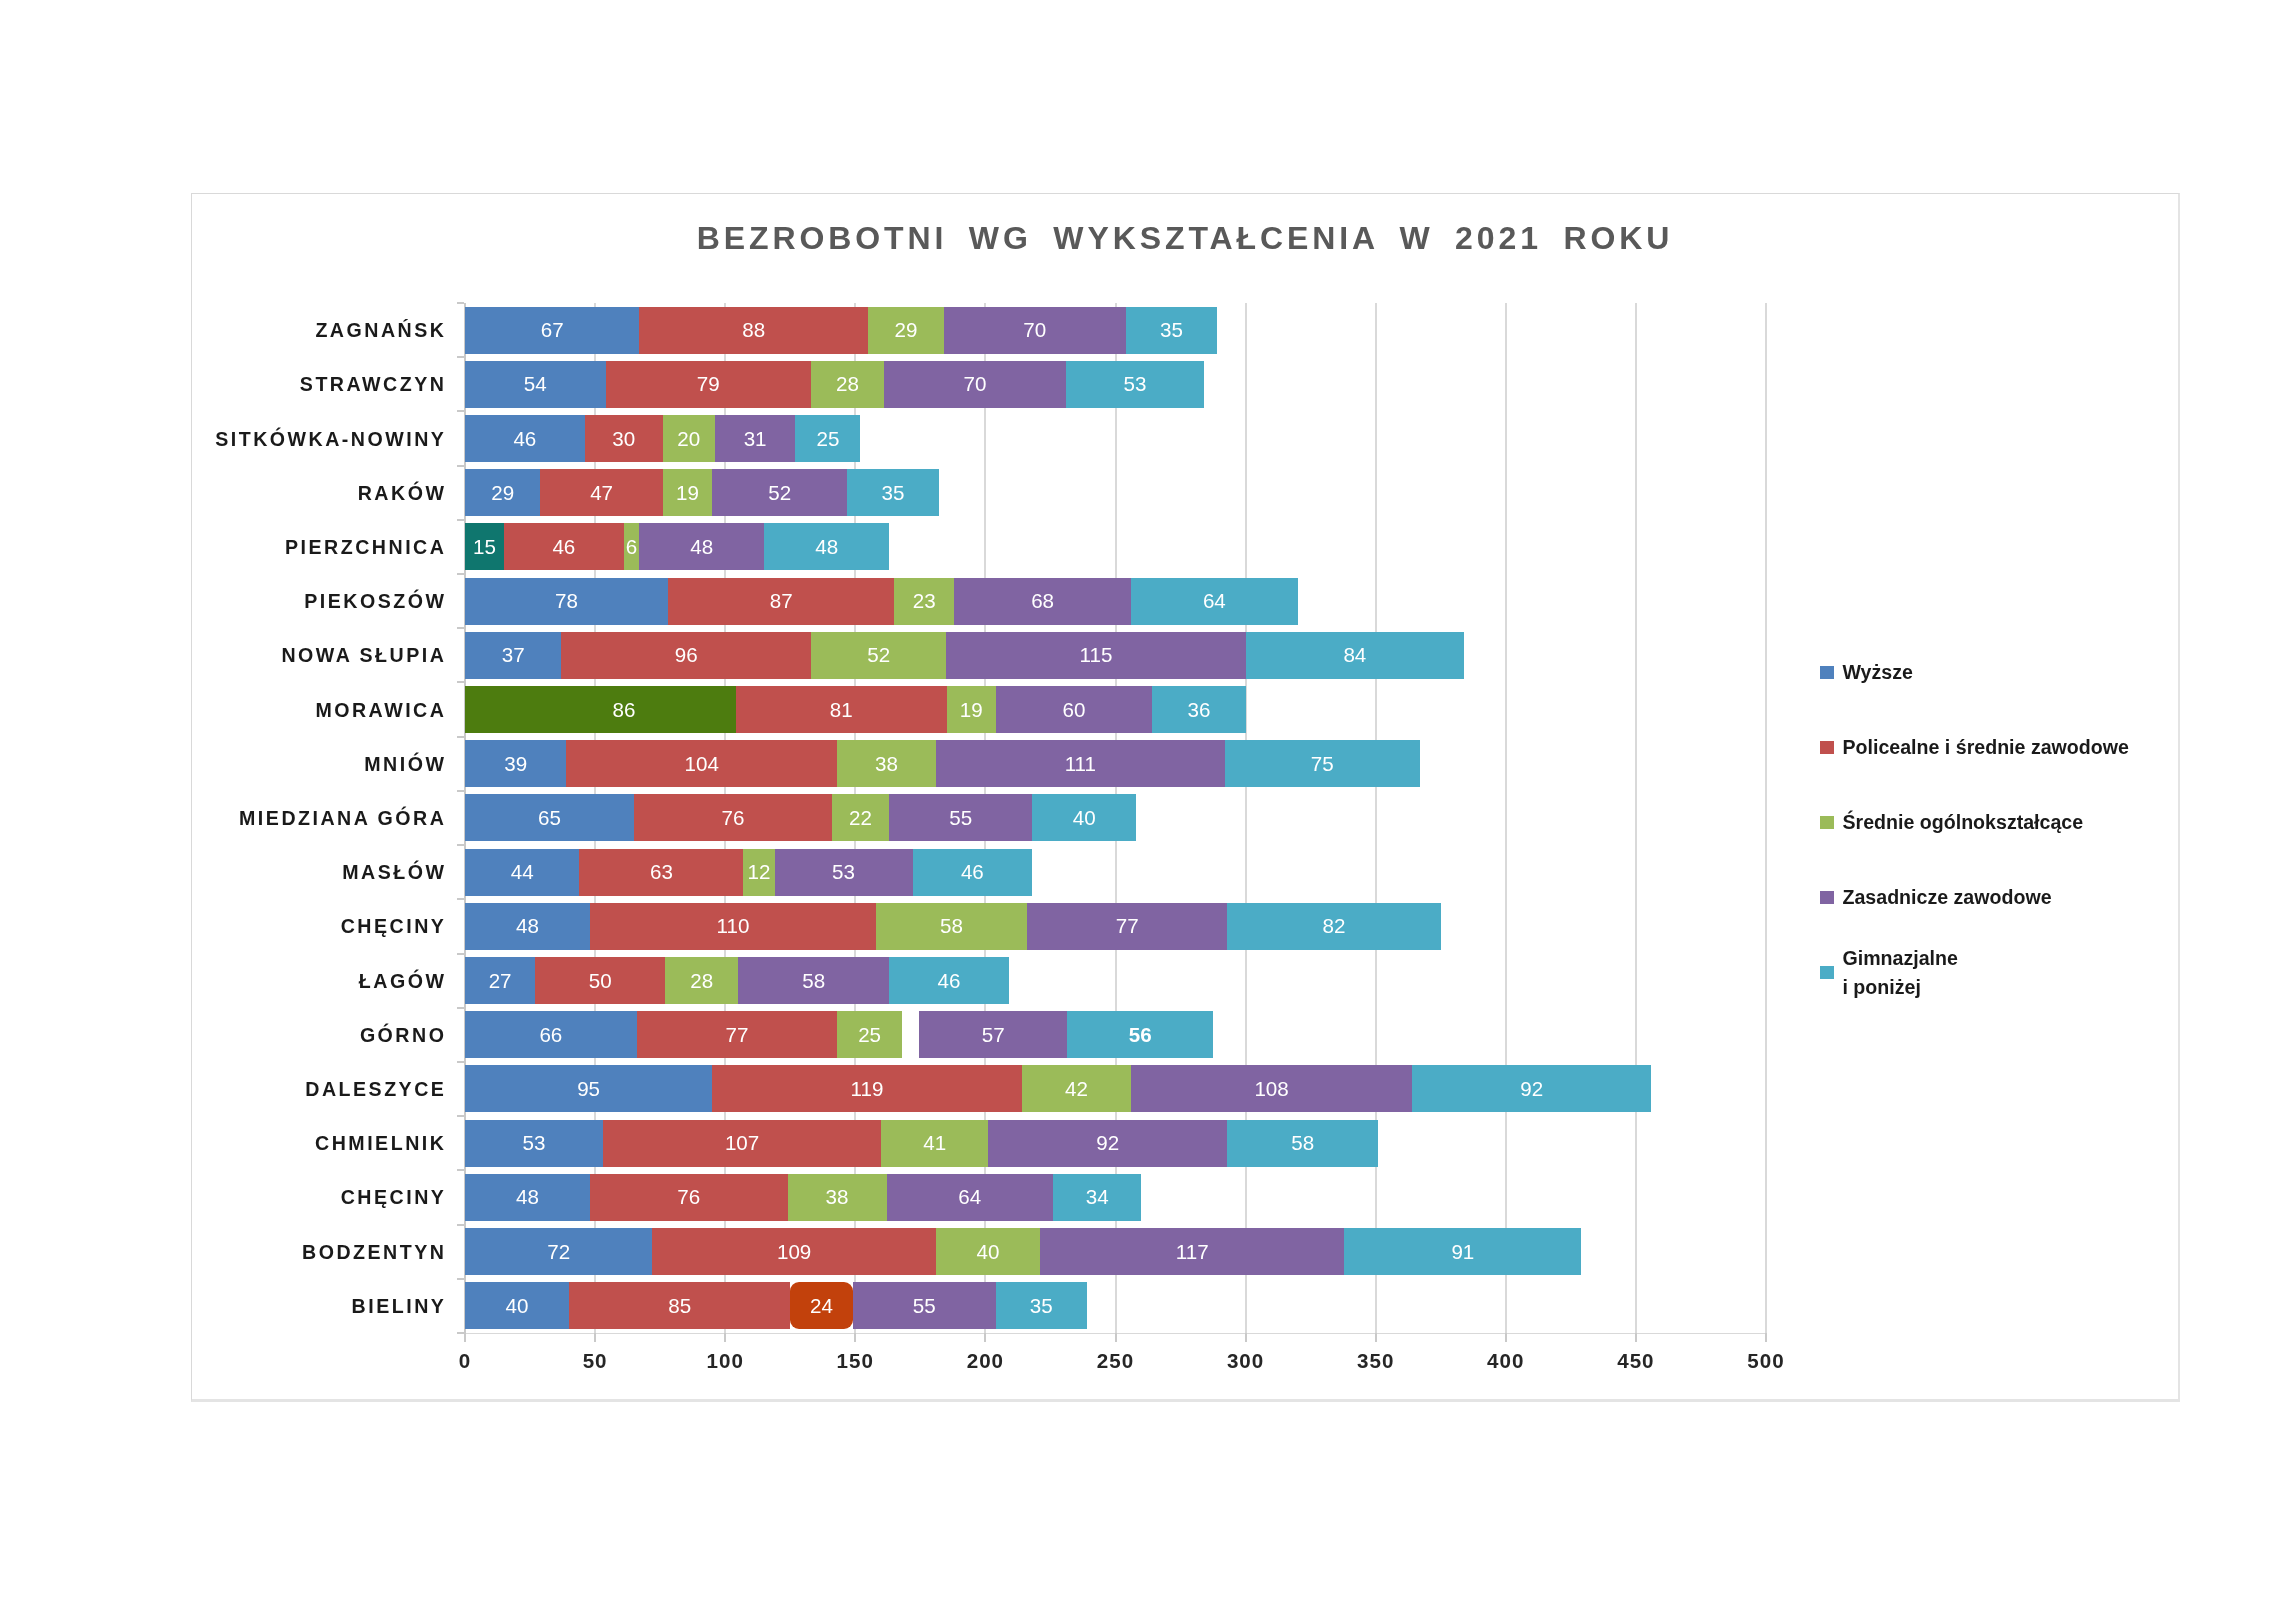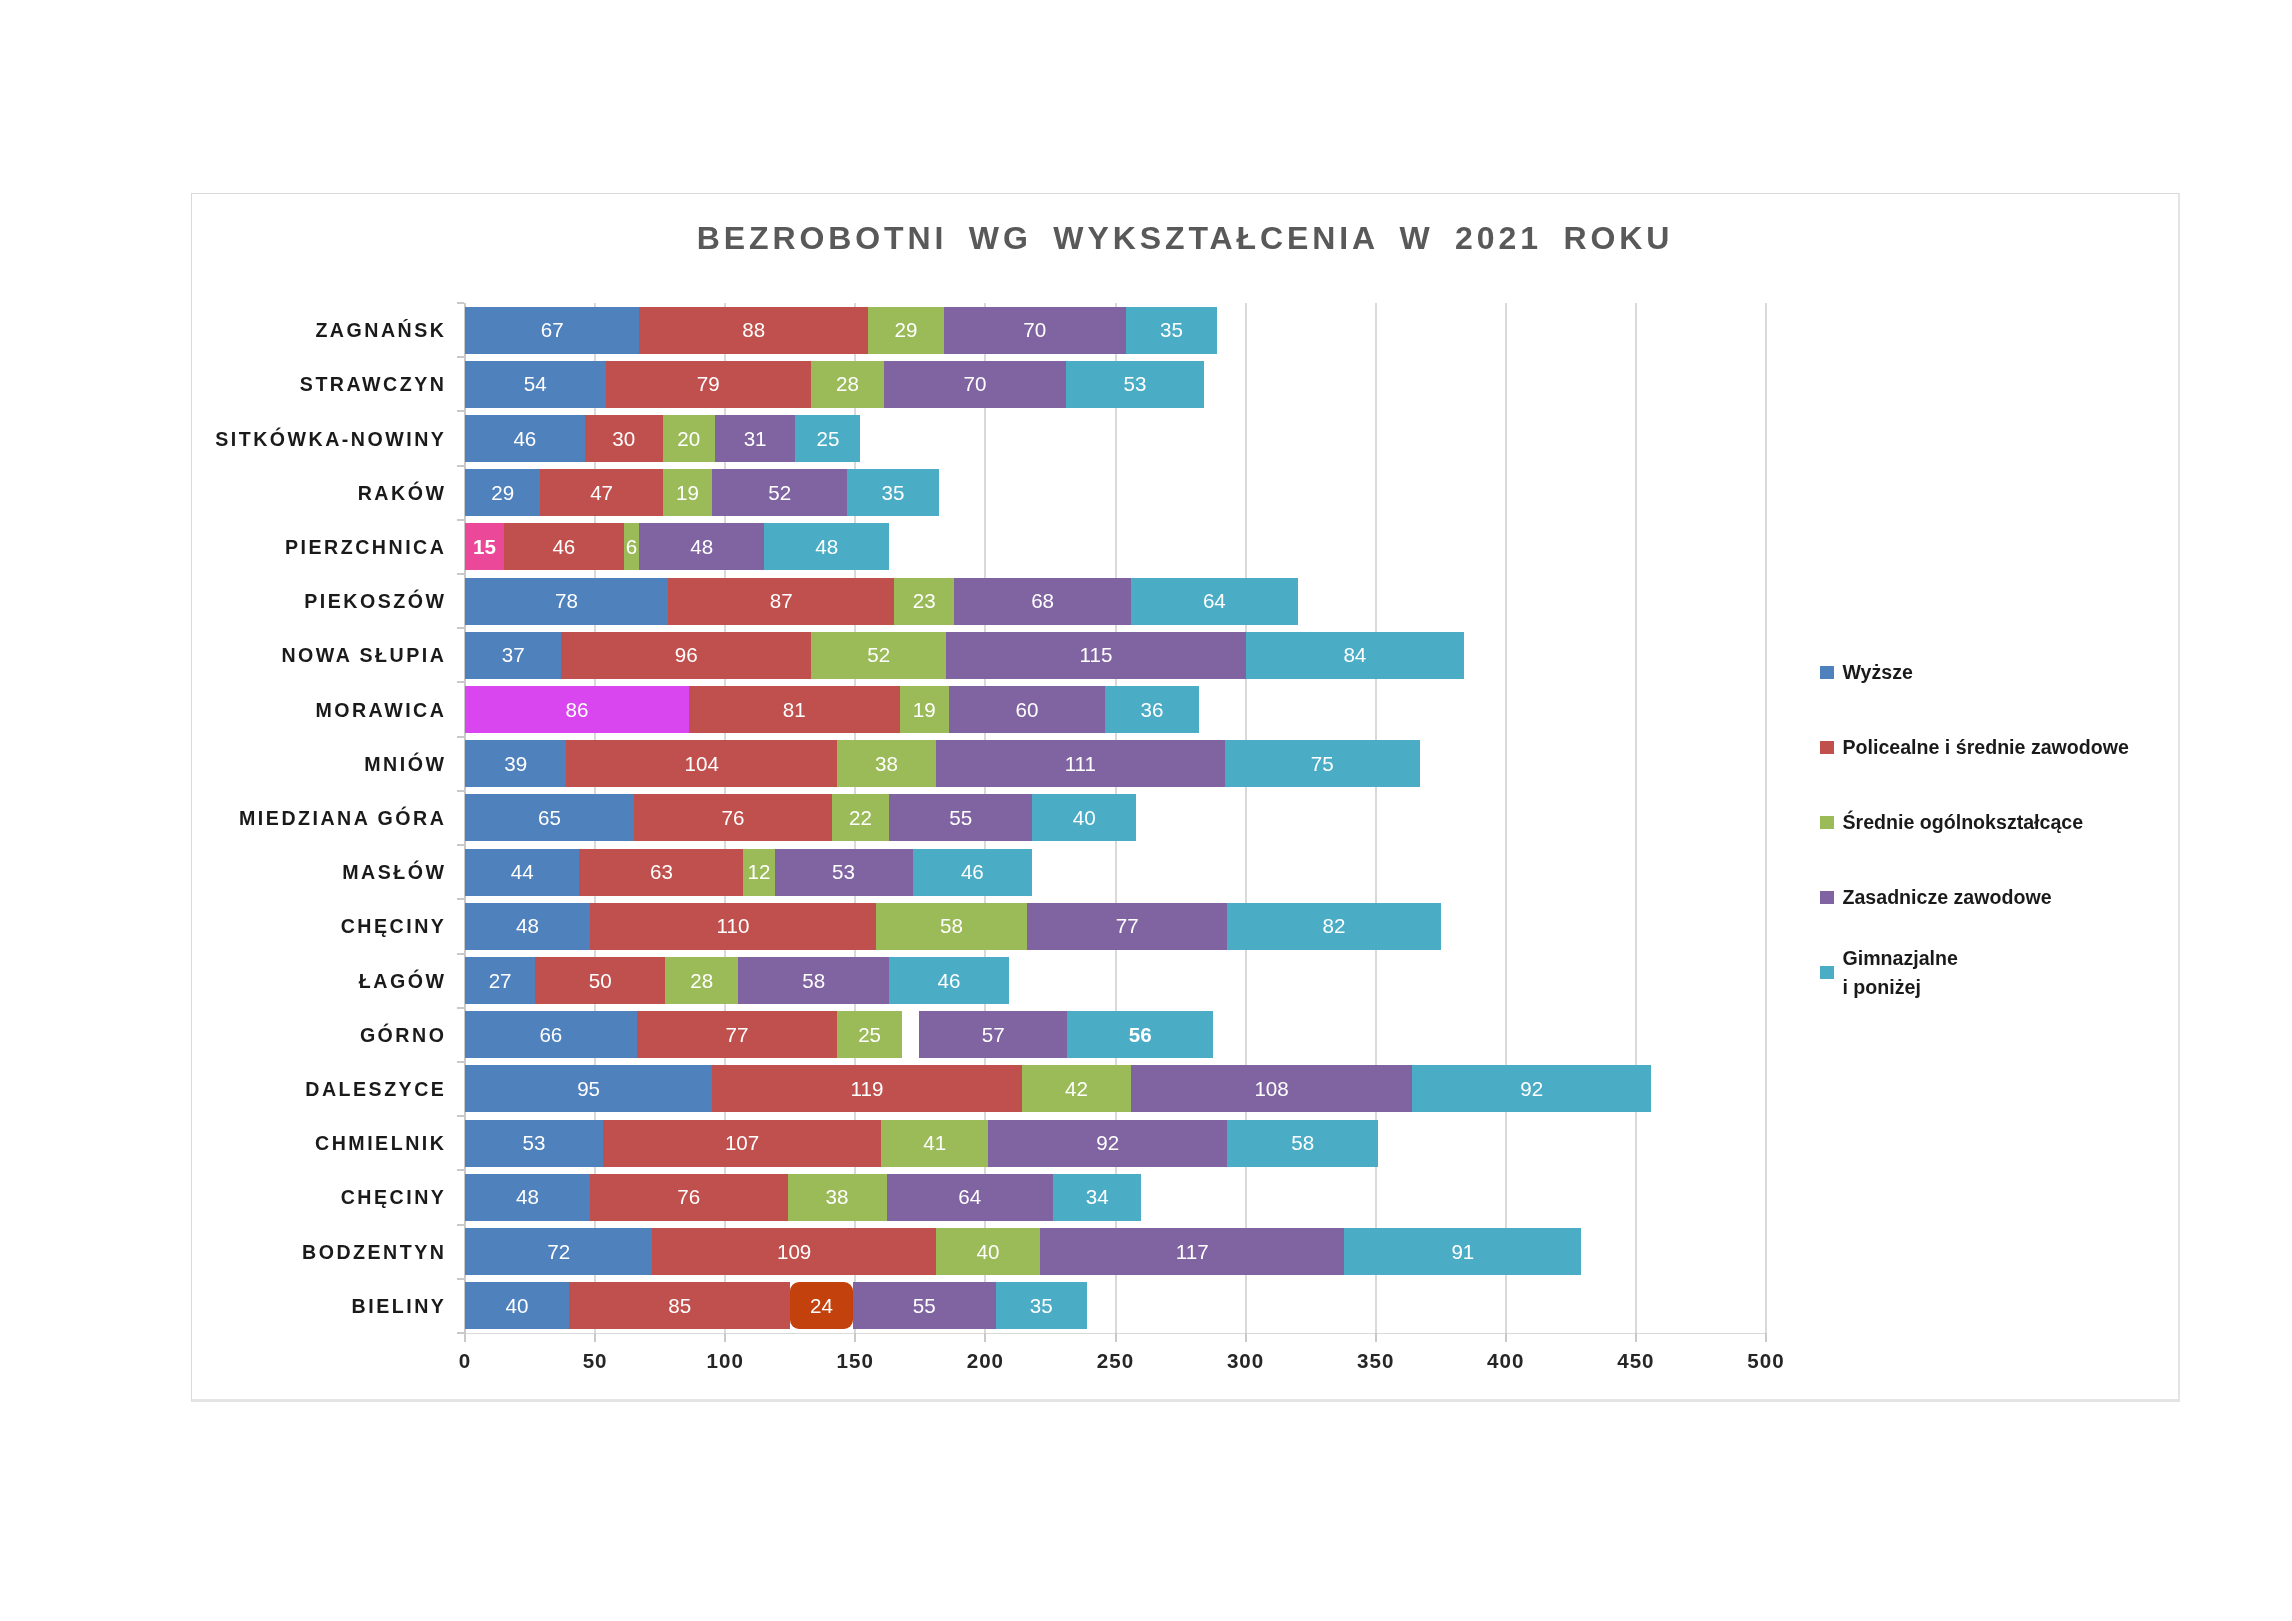--- a/index.html
+++ b/index.html
@@ -181,21 +181,21 @@
               <div class="seg-label">52</div>
             </div>
             <div class="seg" style="background: rgb(75, 172, 198); flex: 0 0 7%;">
               <div class="seg-label">35</div>
             </div>
           </div>
         </div>
         <div class="row">
           <div class="cat-label">PIERZCHNICA</div>
           <div class="bar">
-            <div class="seg" style="background: #ec4899; flex: 0 0 3%; font-weight: bold;">
+            <div class="seg" style="background: #0f766e; flex: 0 0 3%;">
               <div class="seg-label">15</div>
             </div>
             <div class="seg" style="background: rgb(192, 80, 77); flex: 0 0 9.2%;">
               <div class="seg-label">46</div>
             </div>
             <div class="seg" style="background: rgb(155, 187, 89); flex: 0 0 1.2%;">
               <div class="seg-label">6</div>
             </div>
             <div class="seg" style="background: rgb(128, 100, 162); flex: 0 0 9.6%;">
               <div class="seg-label">48</div>
@@ -241,21 +241,21 @@
               <div class="seg-label">115</div>
             </div>
             <div class="seg" style="background: rgb(75, 172, 198); flex: 0 0 16.8%;">
               <div class="seg-label">84</div>
             </div>
           </div>
         </div>
         <div class="row">
           <div class="cat-label">MORAWICA</div>
           <div class="bar">
-            <div class="seg" style="background: #d946ef; flex: 0 0 17.2%;">
+            <div class="seg" style="background: #4d7c0f; flex: 0 0 17.2%; padding-left: 47px;">
               <div class="seg-label">86</div>
             </div>
             <div class="seg" style="background: rgb(192, 80, 77); flex: 0 0 16.2%;">
               <div class="seg-label">81</div>
             </div>
             <div class="seg" style="background: rgb(155, 187, 89); flex: 0 0 3.8%;">
               <div class="seg-label">19</div>
             </div>
             <div class="seg" style="background: rgb(128, 100, 162); flex: 0 0 12%;">
               <div class="seg-label">60</div>

